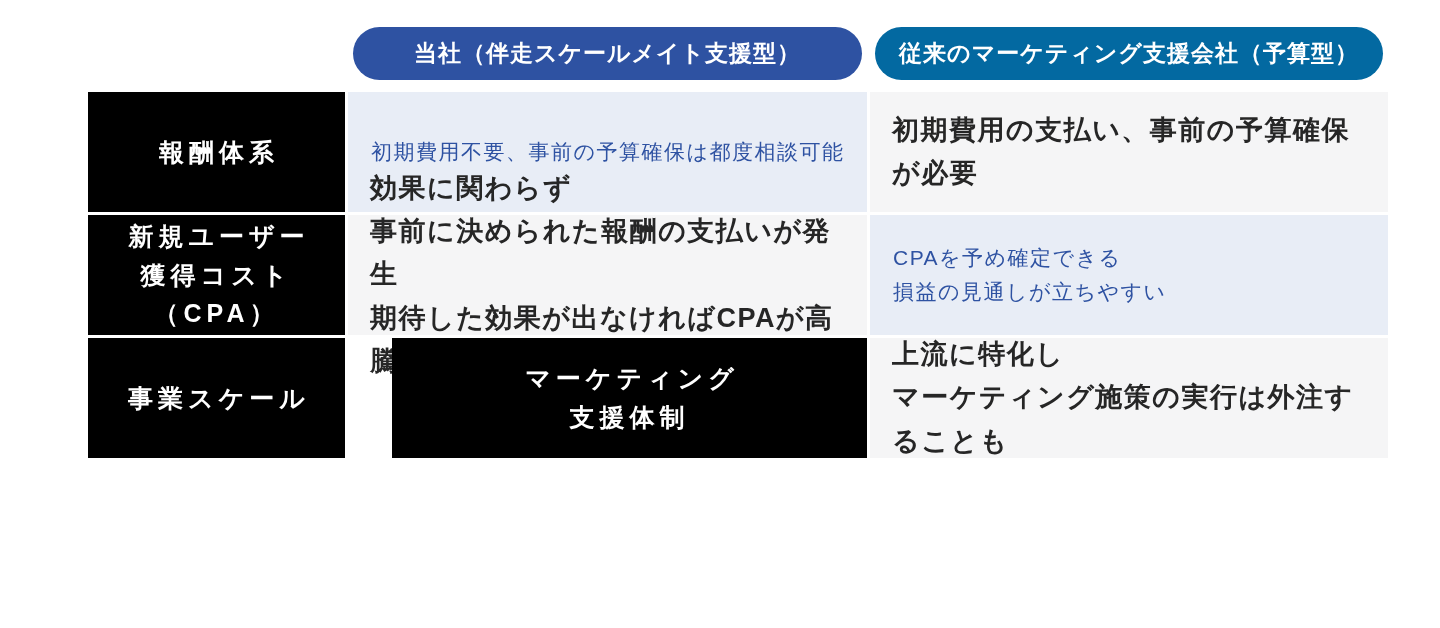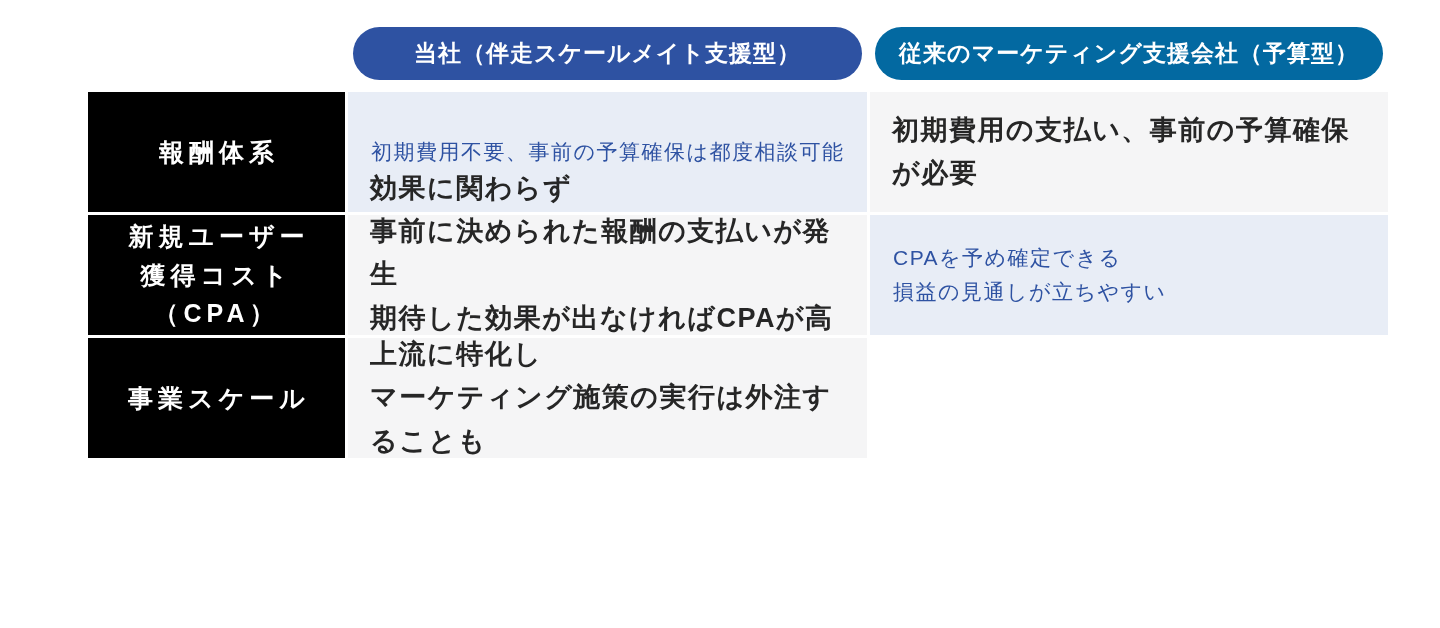--- a/index.html
+++ b/index.html
@@ -106,18 +106,20 @@
       <div class="cell label-cell">新規ユーザー
 獲得コスト（CPA）</div>
       <div class="cell trad-cell">効果に関わらず
 事前に決められた報酬の支払いが発生
 期待した効果が出なければCPAが高騰することも</div>
       <div class="cell ours-cell">CPAを予め確定できる
 損益の見通しが立ちやすい</div>
 
       <div class="cell label-cell">事業スケール</div>
 
+      <div class="cell label-cell">マーケティング
+支援体制</div>
       <div class="cell trad-cell">上流に特化し
 マーケティング施策の実行は外注することも</div>
 
     </div>
   </div>
 </div>
 
 </body></html>

